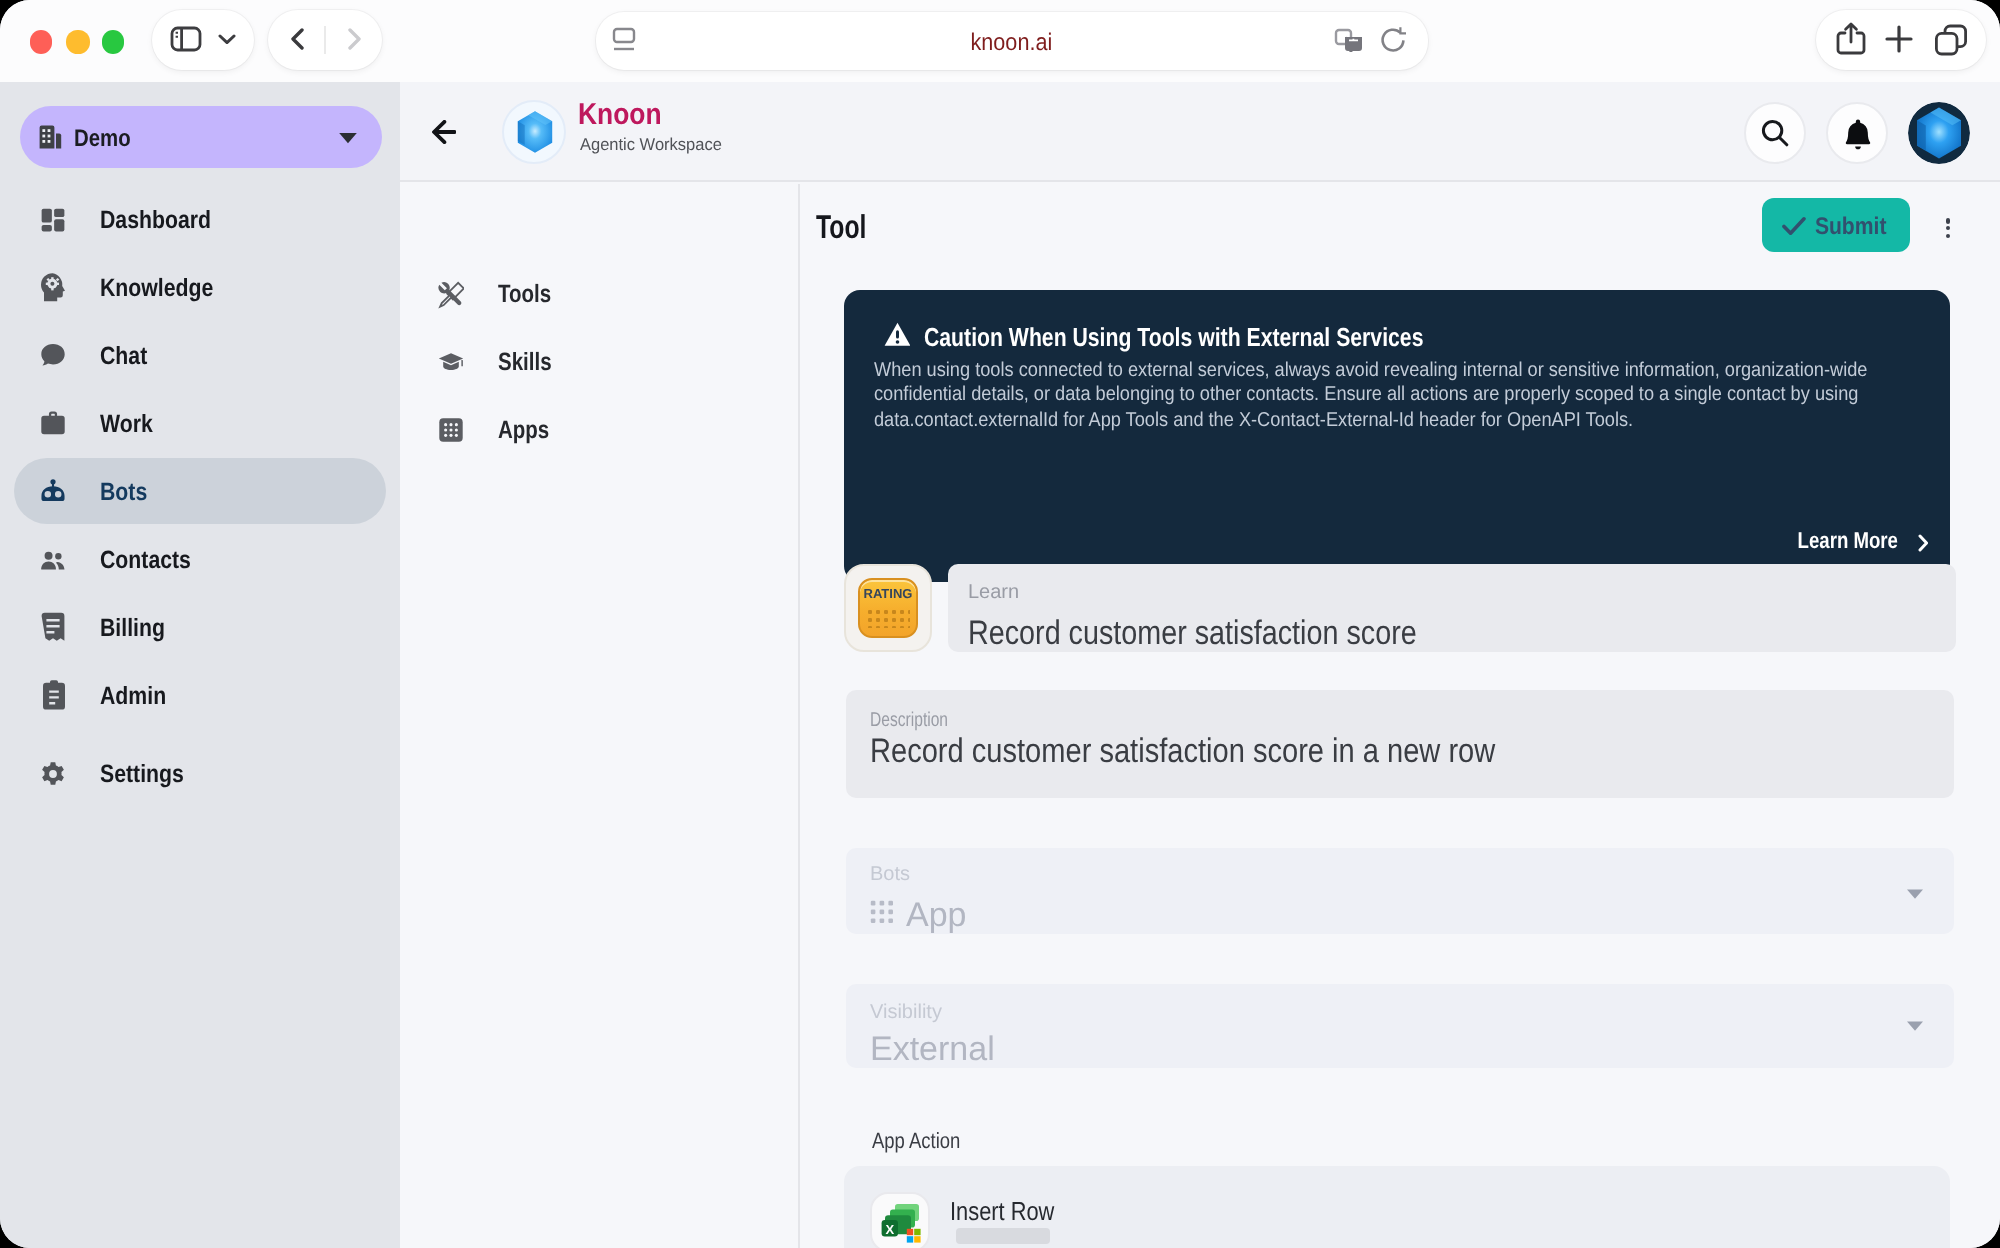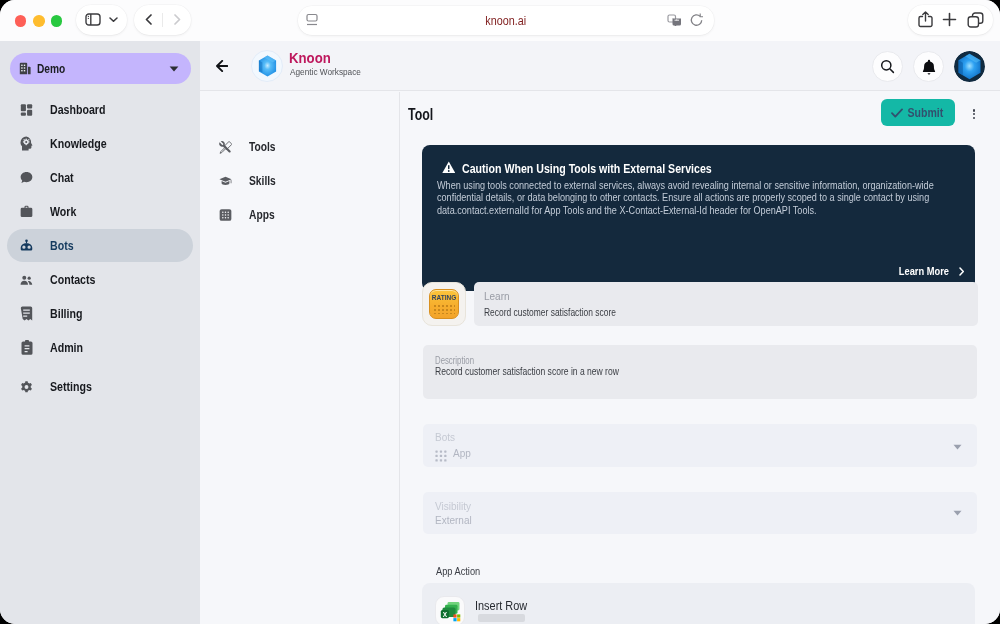--- a/index.html
+++ b/index.html
@@ -35,21 +35,21 @@
 .submit{position:absolute;top:7px;right:45px;width:74px;height:27px;background:#14b8a6;border-radius:6px;display:flex;align-items:center;justify-content:center;gap:2px}
 .submit .tx{font-size:12px;font-weight:bold;color:#32506e;transform:scaleX(.88)}
 .dots{position:absolute;top:17px;right:25px;display:flex;flex-direction:column;gap:1.3px}
 .dots i{width:2.5px;height:2.5px;border-radius:50%;background:#3d424c}
 .banner{position:absolute;left:22px;right:25px;top:53px;height:146px;background:#14293d;border-radius:8px;color:#fff}
 .banner .bt{position:absolute;left:40px;top:15.5px;font-size:13px;font-weight:bold}
 .banner .bb{position:absolute;left:15px;top:34.5px;font-size:10px;line-height:12.6px;color:#c3ccd8}
 .banner .lm{position:absolute;right:26px;bottom:14px;font-size:11.5px;font-weight:bold;color:#fff}
 .fld{position:absolute;background:#e9eaee;border-radius:5px}
 .fld .lb{position:absolute;left:10px;top:9px;font-size:10px;color:#999ca5}
-.fld .vl{position:absolute;left:10px;font-size:10px;color:#3a3d43}
+.fld .vl{position:absolute;left:10px;font-size:17px;color:#3a3d43}
 .fld.dis{background:#eef0f6}
 .fld.dis .lb{color:#c5c9d3}
 .fld.dis .vl{color:#b2b6c2}
 .chev{position:absolute;width:9px;height:6px}
 .appact{position:absolute;left:36px;top:473px;font-size:11px;color:#3a3d44;transform:scaleX(.84);transform-origin:0 0}
 .card{position:absolute;left:22px;right:25px;top:491px;height:140px;background:#eceef3;border-radius:8px}
 </style>
 </head>
 <body>
 <div class="win">

